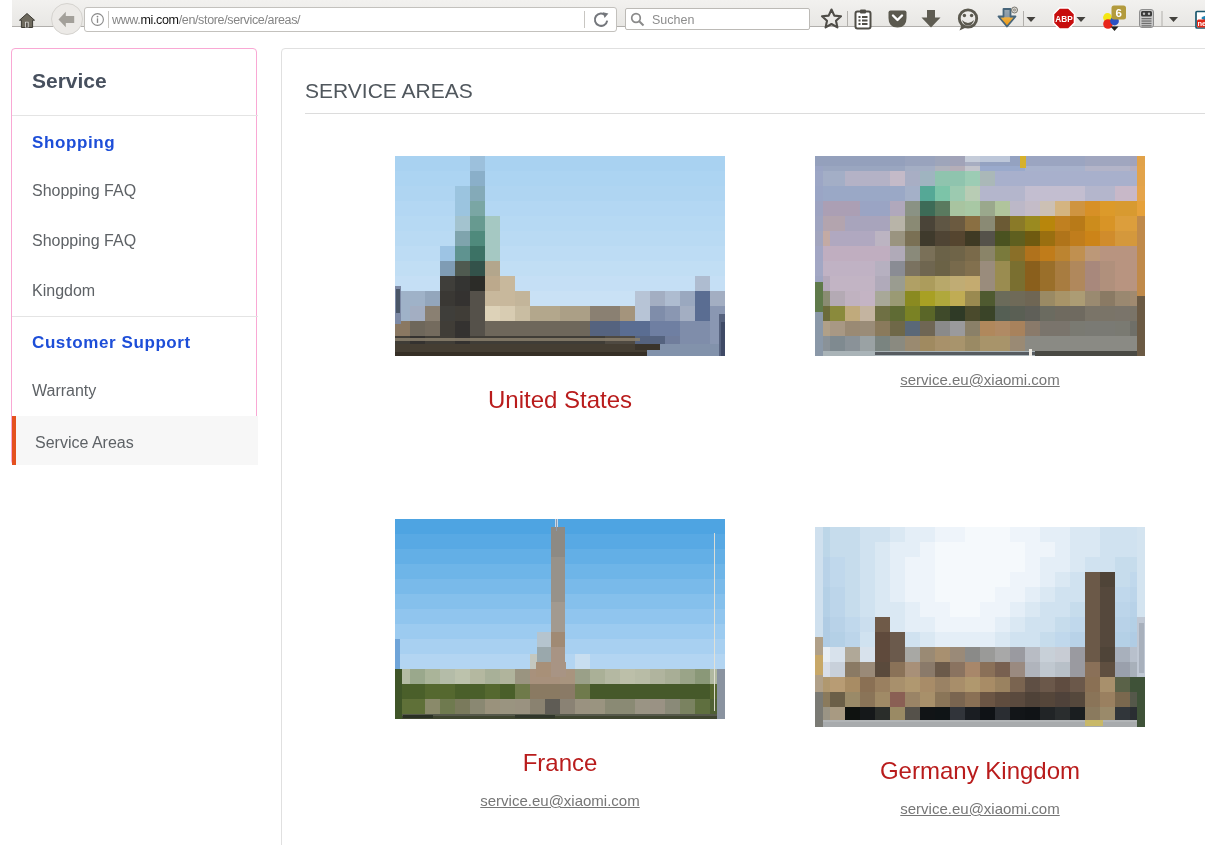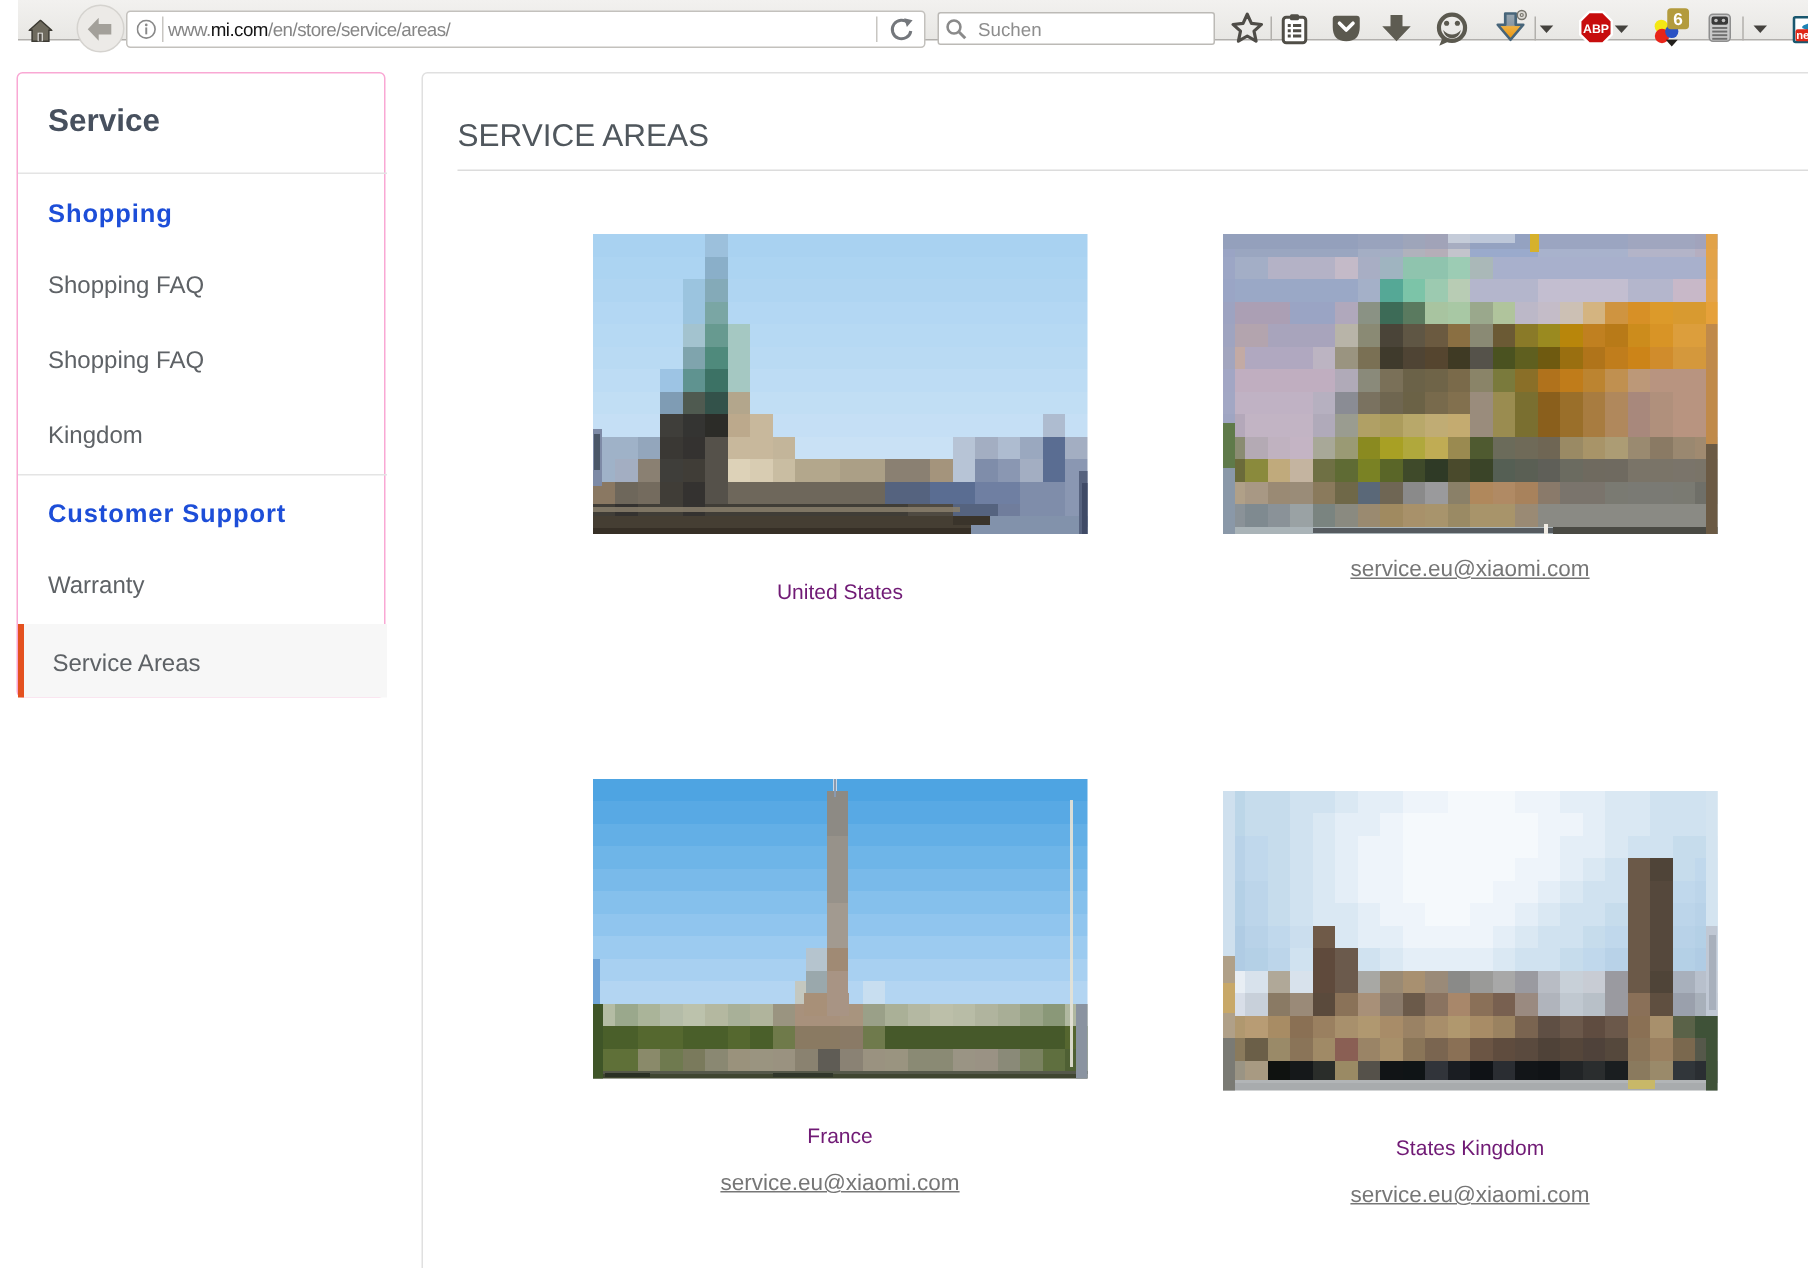--- a/index.html
+++ b/index.html
@@ -26,21 +26,21 @@
   .sb-h { position:absolute; left:20px; font-size:17px; font-weight:bold; color:#1d4ed8; letter-spacing:0.6px; }
   .sb-i { position:absolute; left:20px; font-size:16px; color:#5e6266; }
   .sb-active { position:absolute; left:0; top:367px; width:246px; height:49px; background:#f7f7f7; }
   .sb-bar { position:absolute; left:0; top:367px; width:4px; height:49px; background:#e4511f; }
   .content { position:absolute; left:281px; top:48px; width:1000px; height:1100px;
     border:1px solid #e0e0e0; border-radius:4px 4px 0 0; background:#fff; }
   .ctitle { position:absolute; left:23px; top:30px; font-size:21px; color:#50575d; letter-spacing:0px; }
   .chr { position:absolute; left:23px; top:64px; width:960px; height:1px; background:#dcdcdc; }
   .card { position:absolute; width:330px; text-align:center; }
   .card .img { width:330px; height:200px; display:block; }
-  .card .name { margin-top:30px; font-size:14px; color:#701a75; }
+  .card .name { margin-top:30px; font-size:24px; color:#b91c1c; }
   .card .mail { margin-top:15px; font-size:15px; color:#767676; text-decoration:underline; }
   .c1 { left:113px; top:107px; }
   .c2 { left:533px; top:107px; }
   .c3 { left:113px; top:458px;margin-top:12px; }
   .c4 { left:533px; top:478px; }
 </style>
 </head>
 <body>
 <div class="toolbar">
   <svg class="tb" style="left:7px;top:13px" width="16" height="15" viewBox="0 0 16 15">
@@ -854,16 +854,16 @@
           <rect x="270" y="193" width="18" height="6" fill="#c8b868"></rect>
           <rect x="0" y="0" width="8" height="110" fill="#cfe0ee"></rect>
           <rect x="0" y="110" width="8" height="55" fill="#b0a088"></rect>
           <rect x="0" y="128" width="8" height="20" fill="#c8a868"></rect>
           <rect x="0" y="165" width="8" height="35" fill="#7a7a74"></rect>
           <rect x="322" y="0" width="8" height="90" fill="#d4e4f0"></rect>
           <rect x="322" y="90" width="8" height="60" fill="#c0c8d4"></rect>
           <rect x="324" y="96" width="5" height="50" fill="#a8b0bc"></rect>
           <rect x="322" y="150" width="8" height="50" fill="#3f5238"></rect>
         </svg></span>
-      <div class="name">States Kingdom</div>
+      <div class="name">Germany Kingdom</div>
       <div class="mail">service.eu@xiaomi.com</div>
     </div>
 </div>
 
 </body></html>

